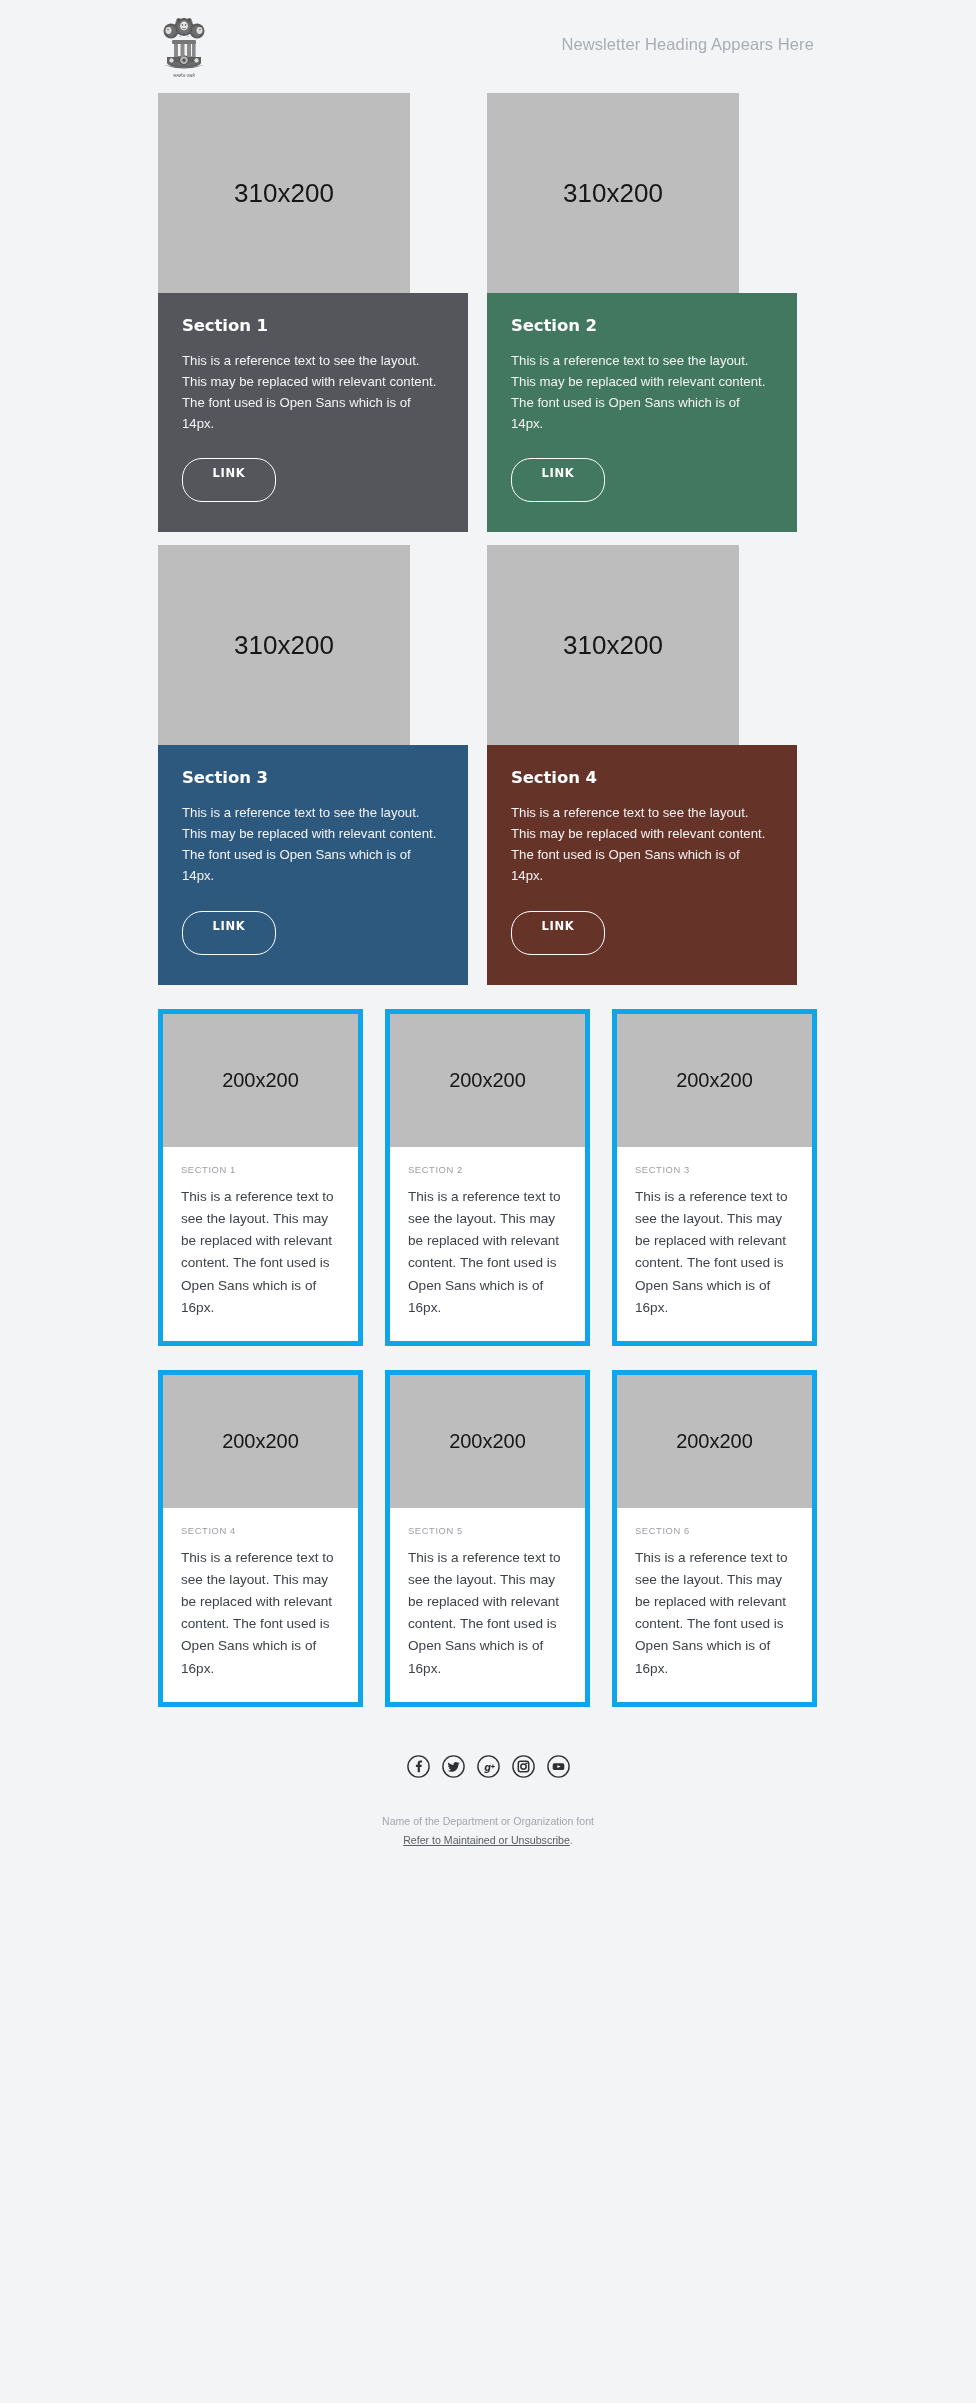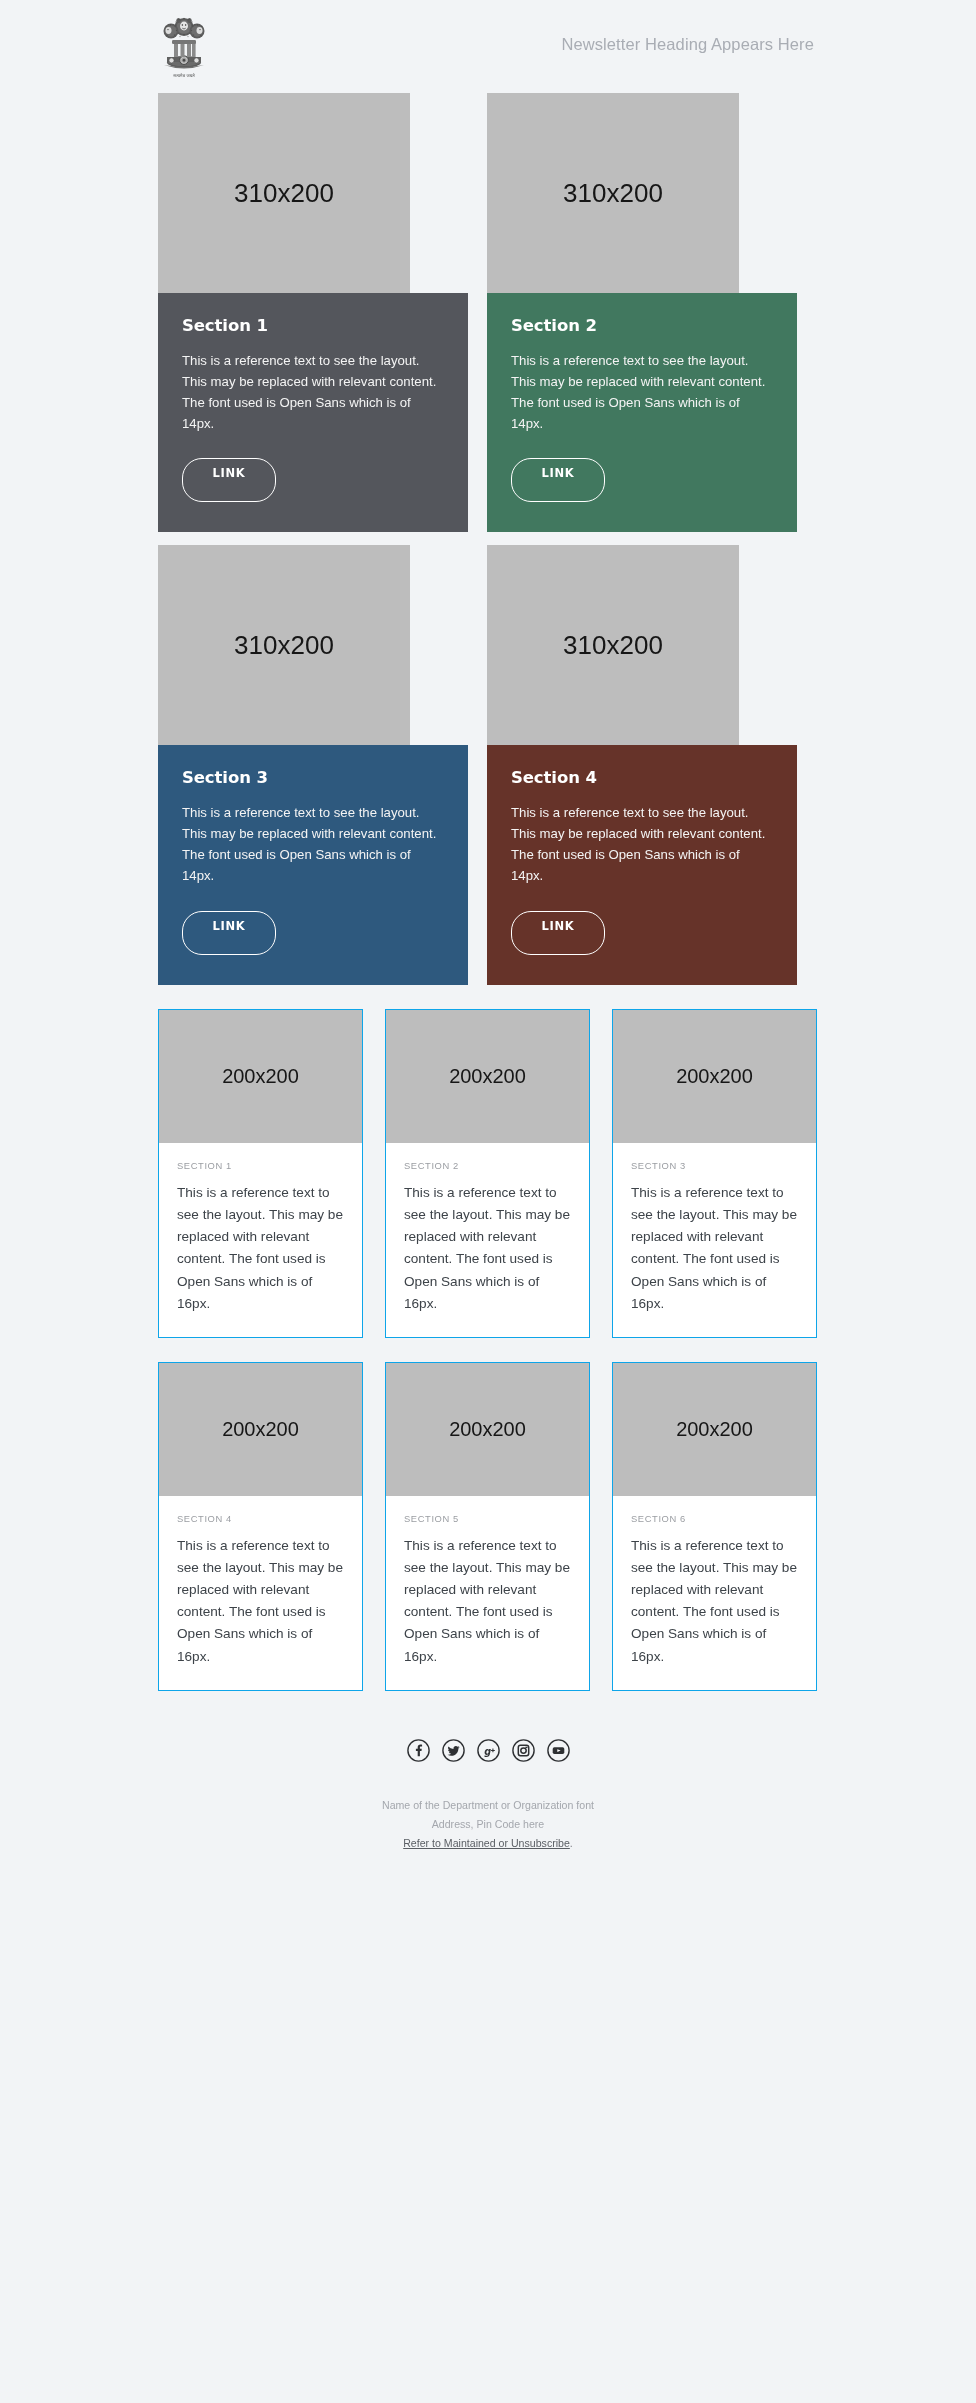--- a/index.html
+++ b/index.html
@@ -139,21 +139,21 @@
 
   
   .row-three {
     display: flex;
     gap: 22px;
     margin-top: 24px;
   }
   .card-small {
     width: 205px;
     background: #ffffff;
-    border: 1px solid #0ea5e9;
+    border: 5px solid #0ea5e9;
     box-sizing: border-box;
     display: flex;
     flex-direction: column;
   }
   .ph-200 {
     width: 100%;
     height: 133px;
     font-size: 20px;
   }
   .small-body {
@@ -445,19 +445,18 @@
           <circle cx="11.5" cy="11.5" r="10.6" fill="none" stroke="#2e3033" stroke-width="1.4"></circle>
           <rect x="5.7" y="8.2" width="11.6" height="6.7" rx="1.7" fill="#2e3033"></rect>
           <path d="M10.3 10.2l3.4 1.4-3.4 1.4z" fill="#ffffff"></path>
         </svg>
       </a>
 
     </div>
 
     <div class="footer-lines">
       <span class="fl">Name of the Department or Organization font</span>
-      <span class="fl">Address, Pin Code here</span>
       <span class="fl sub-link-wrap"><a class="sub-link">Refer to Maintained or Unsubscribe</a><span>.</span></span>
     </div>
 
   </div>
 
 </div>
 
 </body></html>

